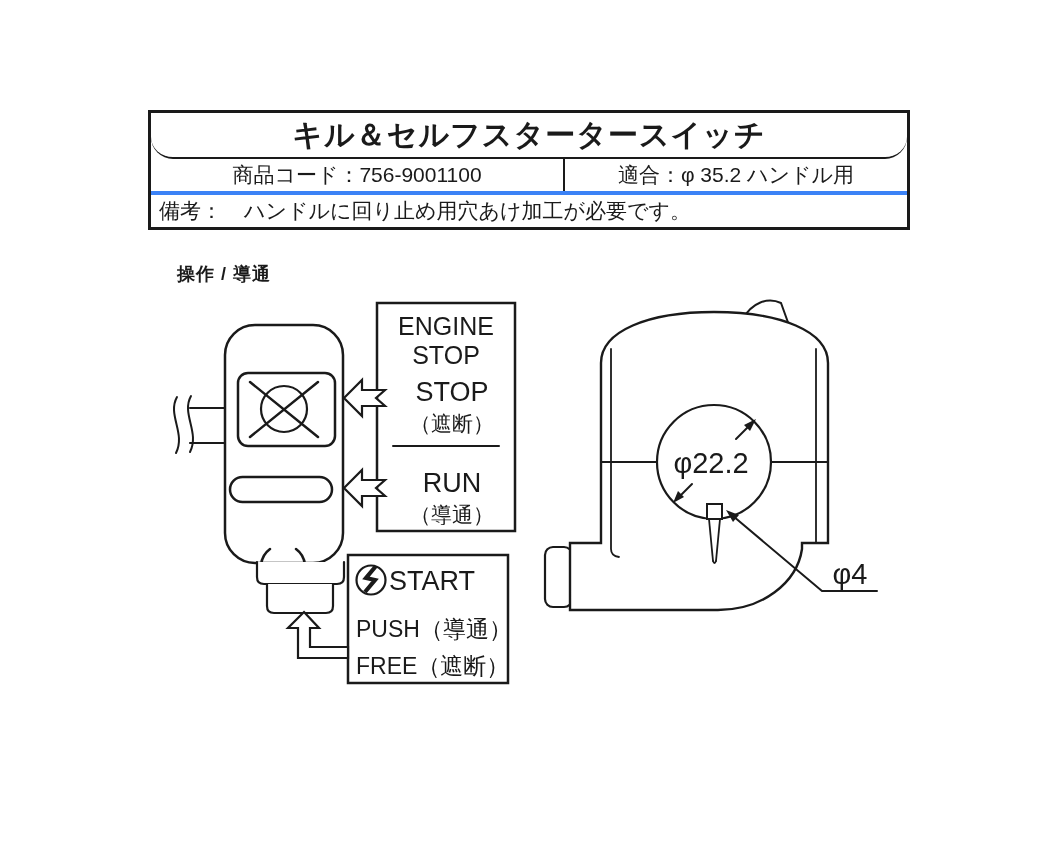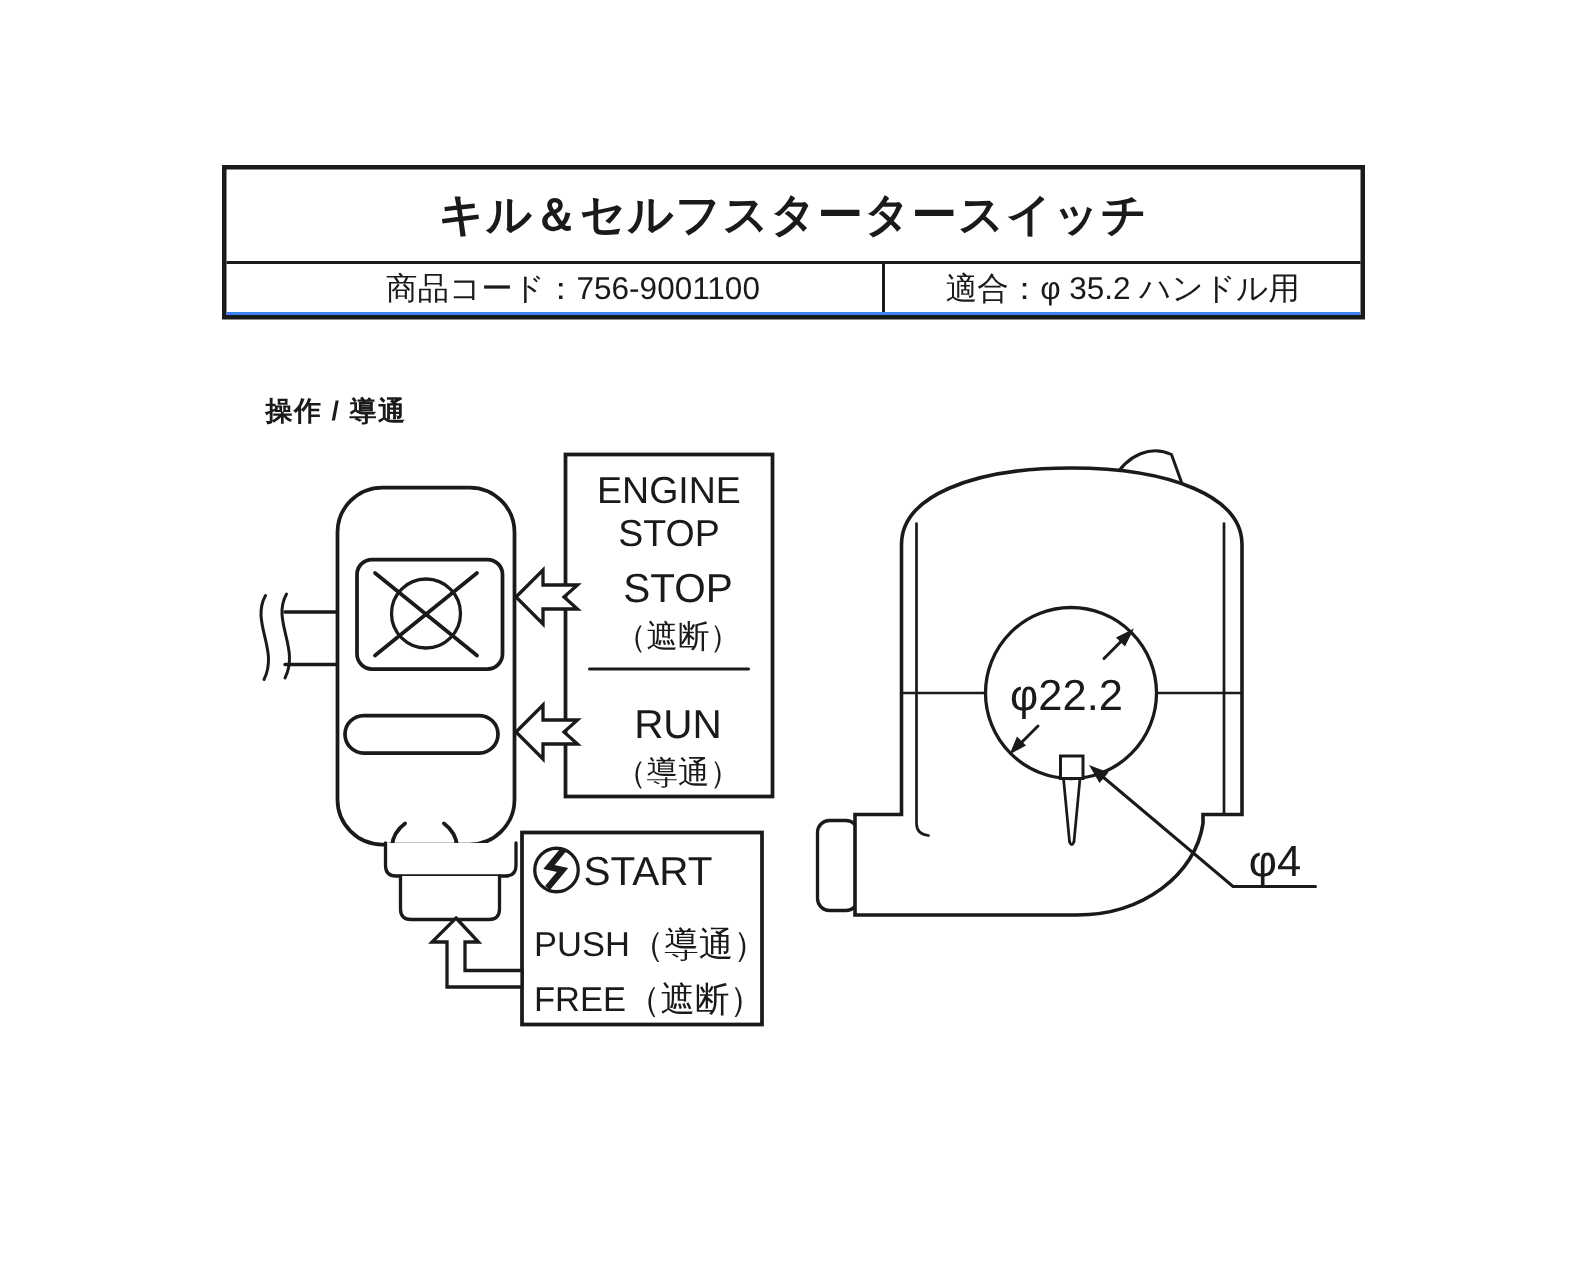--- a/index.html
+++ b/index.html
@@ -14,31 +14,31 @@
   }
   
   .spec-table {
     position: absolute;
     left: 148px; top: 110px;
     width: 762px;
     border: 3px solid #1a1a1a;
     background: #fff;
   }
   .spec-title {
-    height: 63px;
+    height: 46px;
     display: flex; align-items: center; justify-content: center;
     font-size: 30px; font-weight: bold;
     letter-spacing: 1px;
     border-bottom: 2px solid #1a1a1a;
+    border-radius: 22px;
   }
   .spec-mid {
     display: grid;
     grid-template-columns: 414px 1fr;
-    border-bottom: 2px solid #3b82f6;
-    padding-left: 25px;
+    border-bottom: 4px solid #3b82f6;
   }
   .spec-cell {
     height: 32px;
     display: flex; align-items: center; justify-content: center;
     font-size: 21px;
   }
   .spec-cell.first { border-right: 2px solid #1a1a1a; }
   .spec-remarks {
     height: 32px;
     display: flex; align-items: center;
@@ -63,20 +63,24 @@
 </head>
 <body>
 
 <div class="page">
 
   <div class="spec-table">
     <div class="spec-title">キル＆セルフスタータースイッチ</div>
     <div class="spec-mid">
       <div class="spec-cell first">商品コード：756-9001100</div>
       <div class="spec-cell">適合：φ 35.2 ハンドル用</div>
+    </div>
+    <div class="spec-remarks">
+      <span class="remarks-label">備考：</span>
+      <span>ハンドルに回り止め用穴あけ加工が必要です。</span>
     </div>
   </div>
 
   <div class="section-heading">操作 / 導通</div>
 
   <svg class="drawing" width="1063" height="850" viewBox="0 0 1063 850">
     <g stroke="#1a1a1a" fill="none" stroke-width="2.2" stroke-linecap="round">
 
       <g>
 

